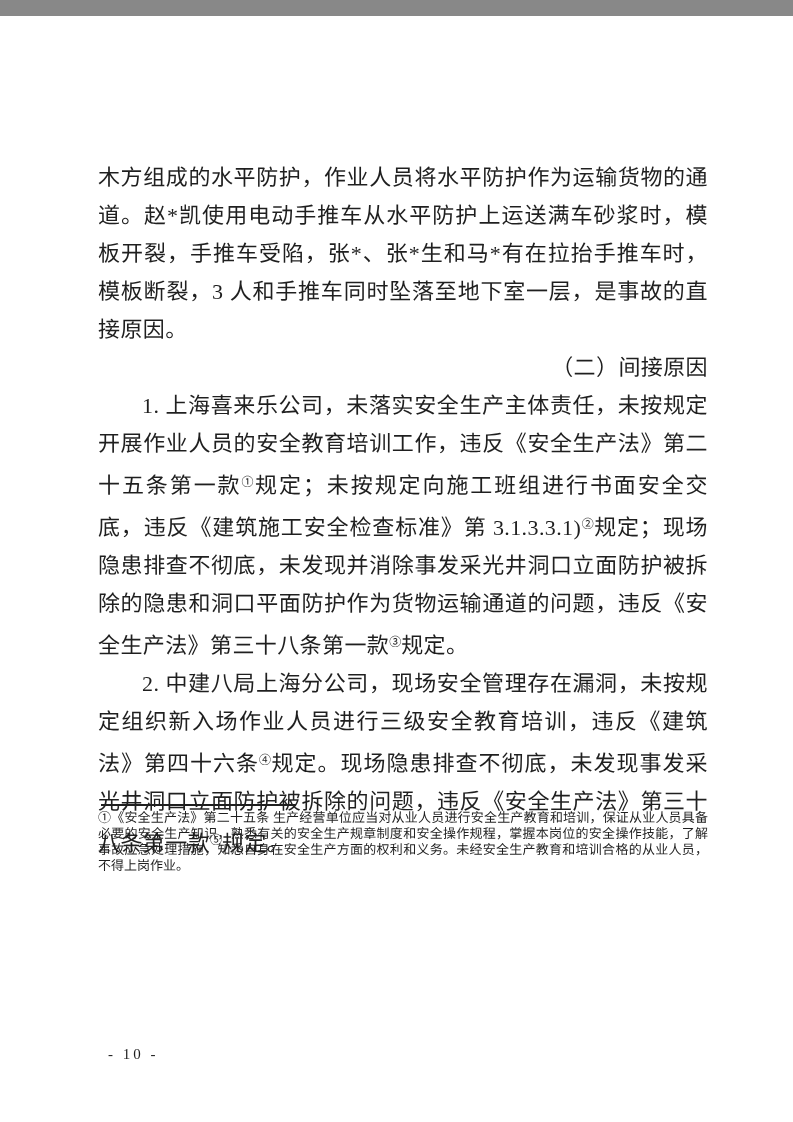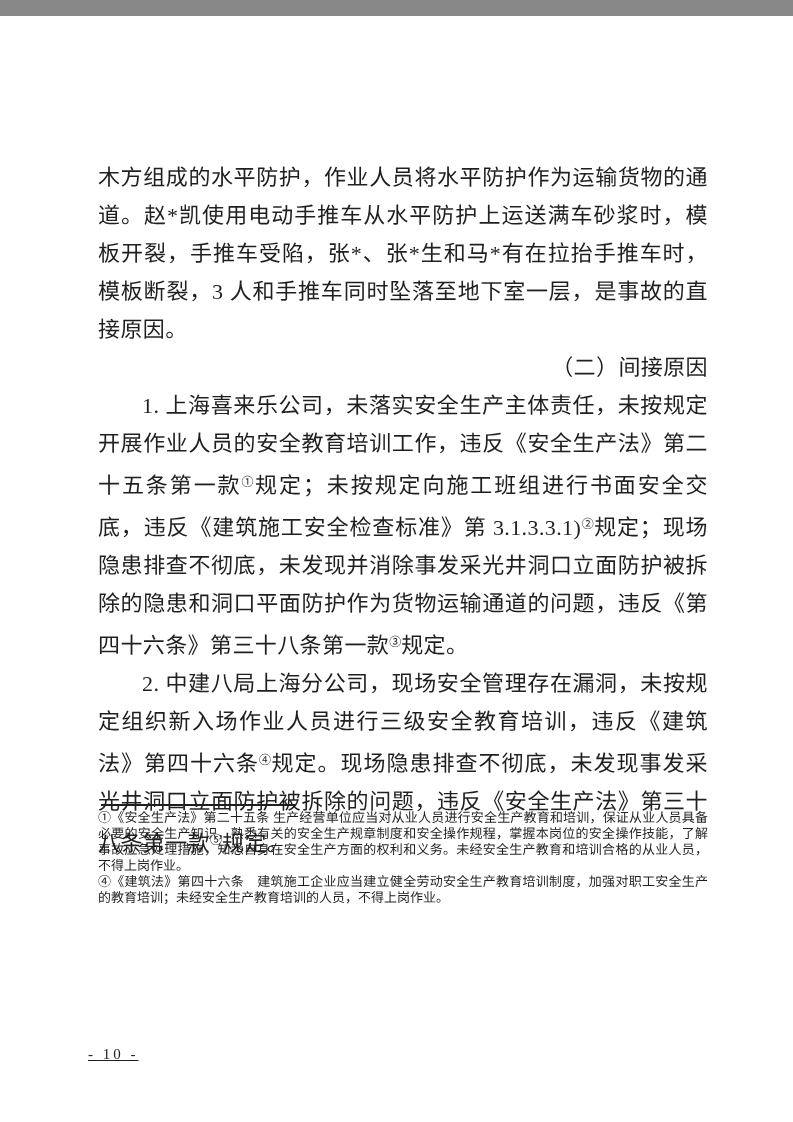--- a/index.html
+++ b/index.html
@@ -64,52 +64,50 @@
   }
   .footnote {
     margin: 0;
     font-size: 13px;
     line-height: 16px;
     text-align: justify;
     text-justify: inter-ideograph;
   }
   .page-number {
     position: absolute;
-    left: 88px;
+    left: 108px;
     top: 1030px;
     font-size: 15px;
     letter-spacing: 3px;
-    text-decoration: underline;
   }
 </style>
 </head>
 <body>
 
 <div class="page">
 
   <div class="body-block">
 
     <p class="body-para">木方组成的水平防护，作业人员将水平防护作为运输货物的通道。赵*凯使用电动手推车从水平防护上运送满车砂浆时，模板开裂，手推车受陷，张*、张*生和马*有在拉抬手推车时，模板断裂，3 人和手推车同时坠落至地下室一层，是事故的直接原因。</p>
 
     <p class="section-heading">（二）间接原因</p>
 
-    <p class="body-para indent"><span>1. 上海喜来乐公司，未落实安全生产主体责任，未按规定开展作业人员的安全教育培训工作，违反《安全生产法》第二十五条第一款</span><sup class="sup-ref">①</sup><span>规定；未按规定向施工班组进行书面安全交底，违反《建筑施工安全检查标准》第 3.1.3.3.1)</span><sup class="sup-ref">②</sup><span>规定；现场隐患排查不彻底，未发现并消除事发采光井洞口立面防护被拆除的隐患和洞口平面防护作为货物运输通道的问题，违反《第四十六条》第三十八条第一款</span><sup class="sup-ref">③</sup><span>规定。</span></p>
+    <p class="body-para indent"><span>1. 上海喜来乐公司，未落实安全生产主体责任，未按规定开展作业人员的安全教育培训工作，违反《安全生产法》第二十五条第一款</span><sup class="sup-ref">①</sup><span>规定；未按规定向施工班组进行书面安全交底，违反《建筑施工安全检查标准》第 3.1.3.3.1)</span><sup class="sup-ref">②</sup><span>规定；现场隐患排查不彻底，未发现并消除事发采光井洞口立面防护被拆除的隐患和洞口平面防护作为货物运输通道的问题，违反《安全生产法》第三十八条第一款</span><sup class="sup-ref">③</sup><span>规定。</span></p>
 
     <p class="body-para indent"><span>2. 中建八局上海分公司，现场安全管理存在漏洞，未按规定组织新入场作业人员进行三级安全教育培训，违反《建筑法》第四十六条</span><sup class="sup-ref">④</sup><span>规定。现场隐患排查不彻底，未发现事发采光井洞口立面防护被拆除的问题，违反《安全生产法》第三十八条第一款</span><sup class="sup-ref">⑤</sup><span>规定。</span></p>
 
   </div>
 
   <div class="footnote-sep"></div>
 
   <div class="footnotes">
 
     <p class="footnote"><span>①</span><span>《安全生产法》第二十五条 生产经营单位应当对从业人员进行安全生产教育和培训，保证从业人员具备必要的安全生产知识，熟悉有关的安全生产规章制度和安全操作规程，掌握本岗位的安全操作技能，了解事故应急处理措施，知悉自身在安全生产方面的权利和义务。未经安全生产教育和培训合格的从业人员，不得上岗作业。</span></p>
 
 
 
-    <p class="footnote"><span>④</span><span>《建筑法》第四十六条　建筑施工企业应当建立健全劳动安全生产教育培训制度，加强对职工安全生产的教育培训；未经安全生产教育培训的人员，不得上岗作业。</span></p>
 
 
   </div>
 
   <div class="page-number">- 10 -</div>
 
 </div>
 
 </body></html>

